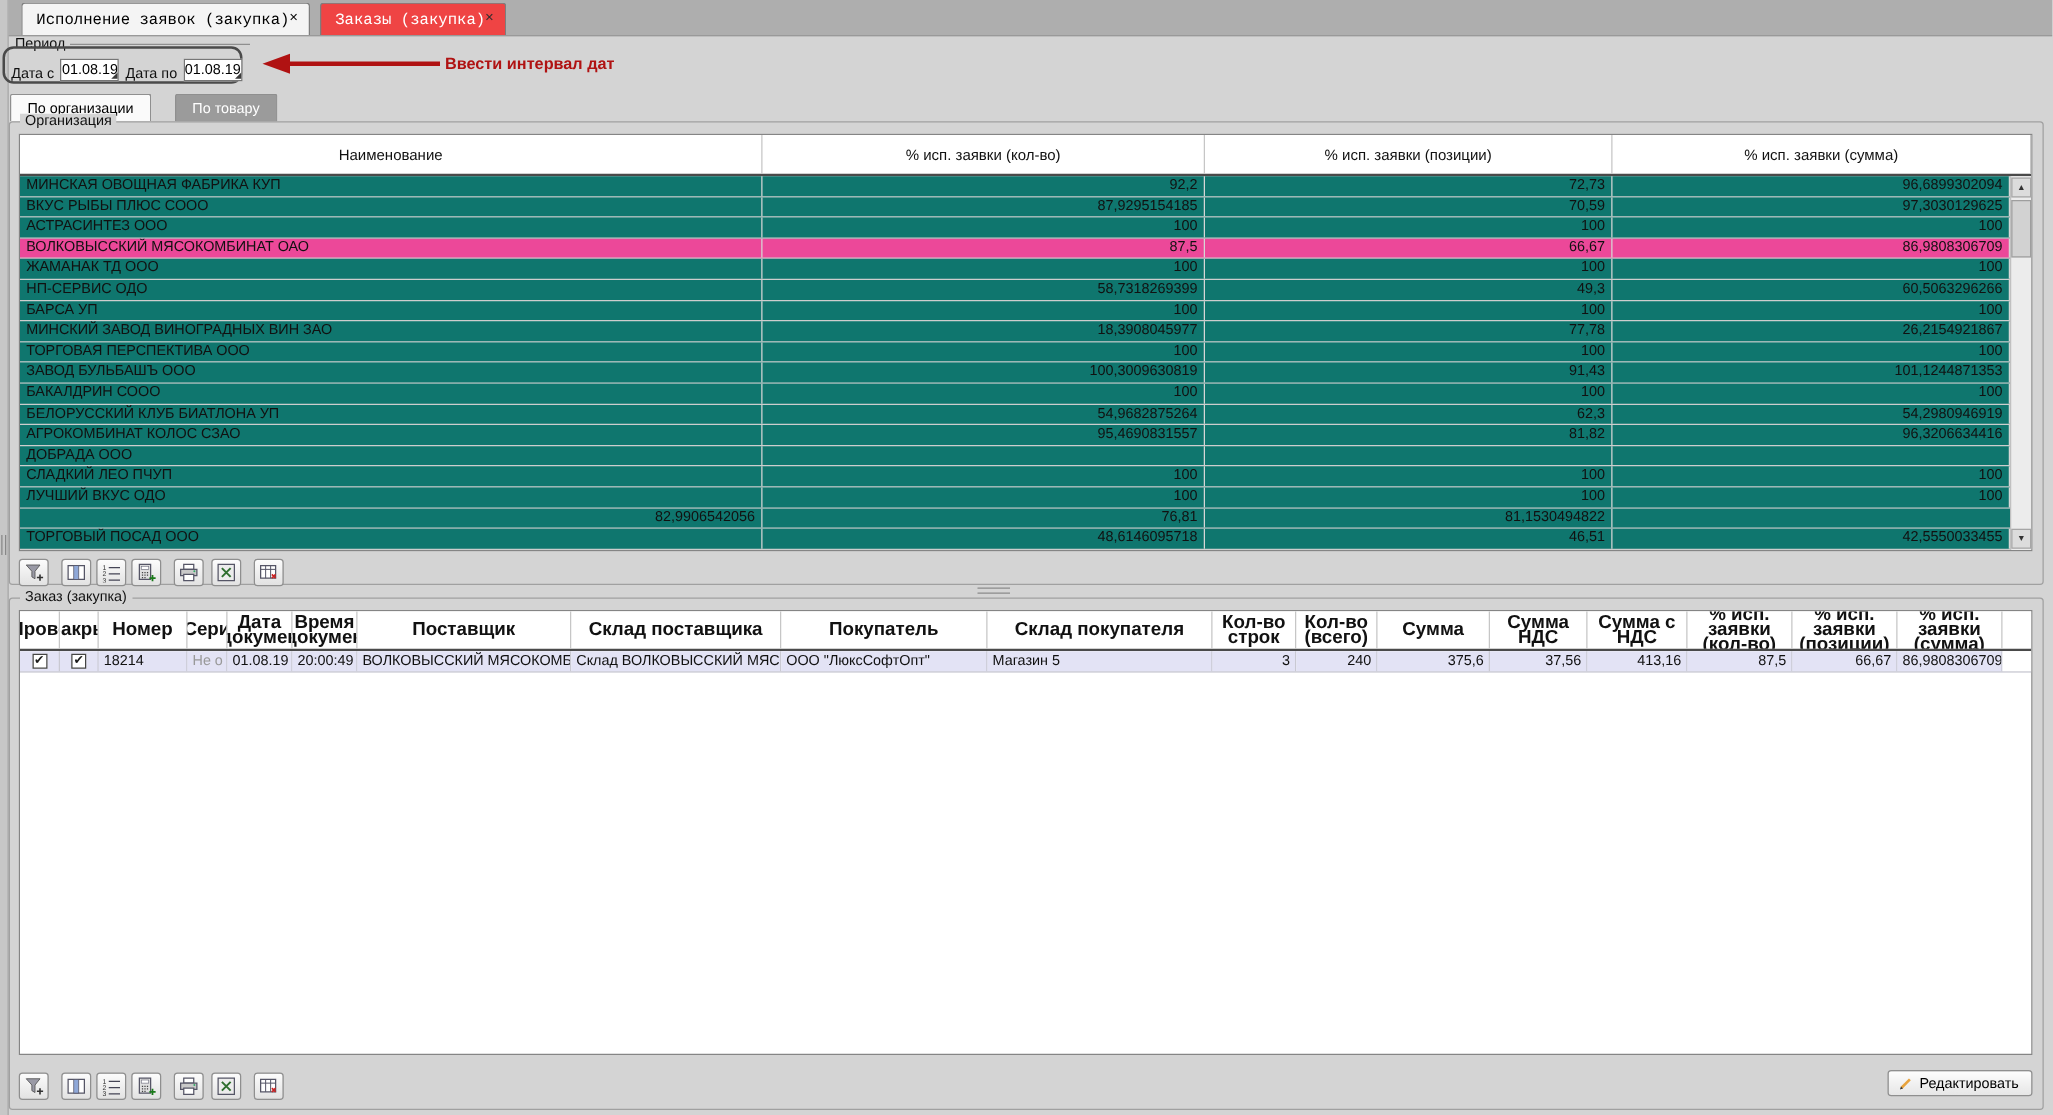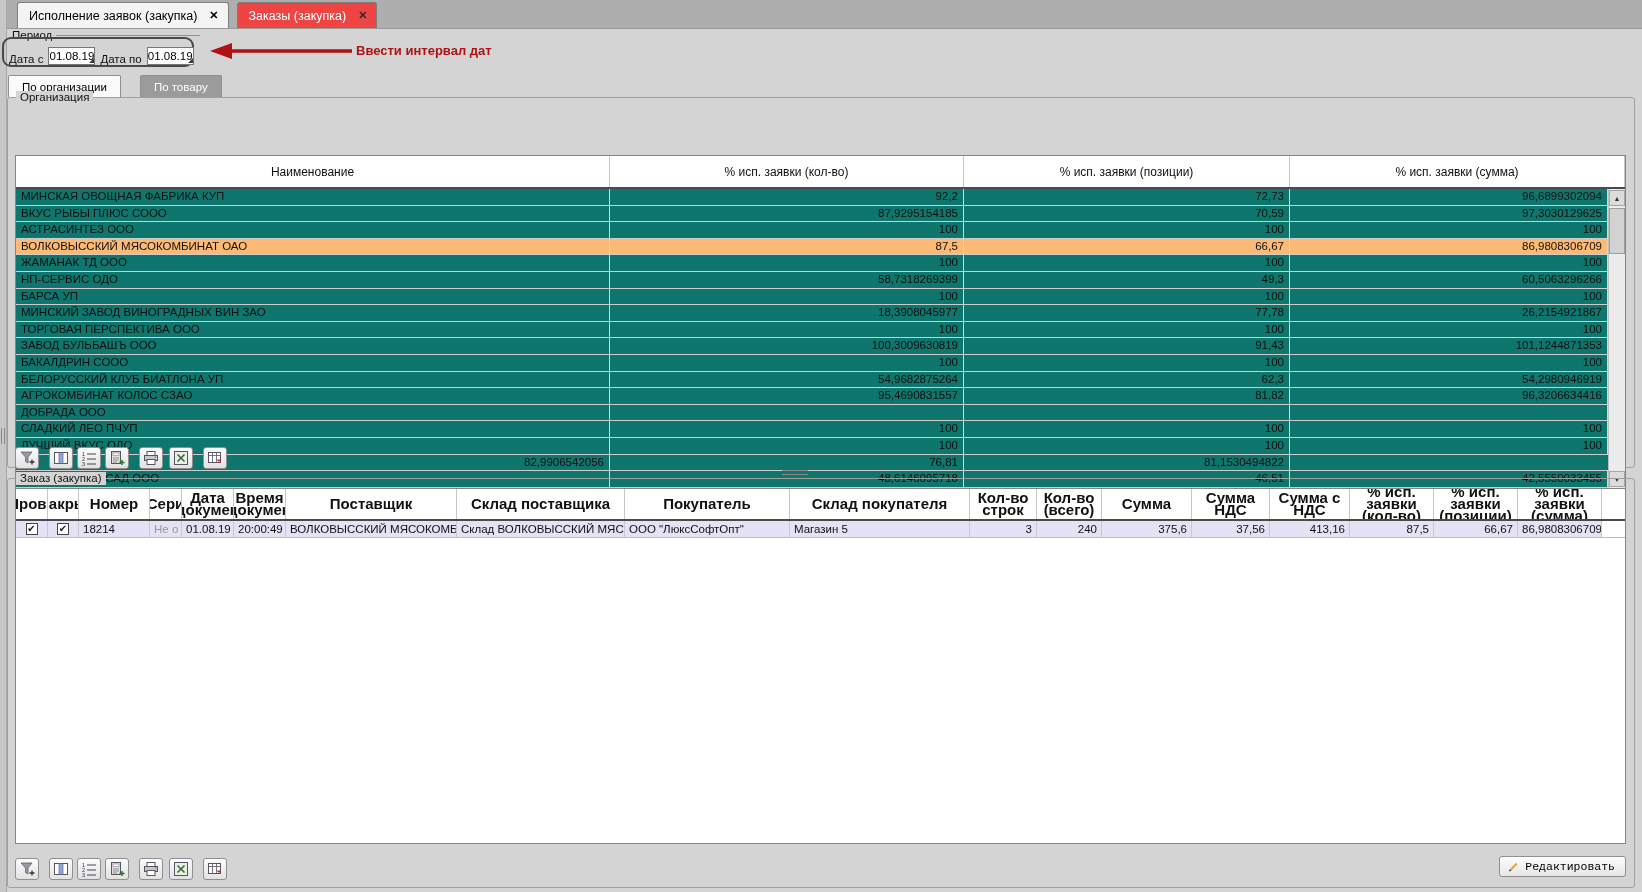--- a/index.html
+++ b/index.html
@@ -5,21 +5,21 @@
   * { box-sizing: border-box; margin: 0; padding: 0; }
   body { background:#d4d4d4; font-family:"Liberation Sans", sans-serif; }
   #app { position:relative; width:1642px; height:892px; background:#d4d4d4; overflow:hidden; color:#111; }
 
   
   .left-gutter { position:absolute; left:0; top:0; width:7px; height:892px; background:#c7c7c7; border-right:1px solid #a8a8a8; }
   .left-grip { position:absolute; left:1px; top:428px; width:4px; height:16px; border-left:1px solid #888; border-right:1px solid #888; }
 
   
   .tabband { position:absolute; left:7px; top:0; width:1635px; height:29px; background:#aeaeae; border-bottom:1px solid #999; display:flex; align-items:flex-end; padding-left:10px; gap:8px; }
-  .tab { height:26px; display:flex; align-items:center; gap:12px; padding:0 9px 0 11px; font-size:12.5px; border:1px solid #7d7d7d; border-bottom:none; border-radius:3px 3px 0 0; white-space:nowrap; }
+  .tab { height:26px; display:flex; align-items:center; gap:0; padding:0 9px 0 11px; font-size:12.5px; border:1px solid #7d7d7d; border-bottom:none; border-radius:3px 3px 0 0; white-space:nowrap;font-family:Liberation Mono, monospace; }
   .tab.active { background:#f4f4f4; color:#000; }
   .tab.inactive { background:#ef4444; color:#fff; }
   .tabclose { font-size:11px; font-weight:bold; line-height:1; }
   .tab.inactive .tabclose { color:#2e2e2e; }
 
   
   .period-legend { position:absolute; left:12px; top:29px; width:188px; display:flex; align-items:center; font-size:11.5px; }
   .period-legend .hline { flex:1; height:1px; background:#8f8f8f; margin-left:4px; }
   .period-box { position:absolute; left:2px; top:37px; width:192px; height:30px; border:2px solid #4a4a4a; border-radius:9px; display:flex; align-items:flex-end; padding:0 5px; gap:5px; }
   .datelabel { font-size:11.5px; white-space:nowrap; }
@@ -36,34 +36,34 @@
   .vtab.active { background:#fafafa; color:#000; }
   .vtab.inactive { background:#9b9b9b; color:#fff; }
 
   
   .fieldset { position:absolute; border:1px solid #a0a0a0; border-radius:3px; }
   .flegend { position:absolute; top:-7px; left:8px; background:#d4d4d4; padding:0 4px; font-size:11.5px; line-height:13px; }
   #org-fieldset { left:7px; top:97px; width:1628px; height:371px; }
   #order-fieldset { left:7px; top:478px; width:1628px; height:410px; }
 
   .tablebox { position:absolute; background:#fff; border:1px solid #858585; overflow:hidden; }
-  #org-tablebox { left:7px; top:9px; width:1611px; height:334px;margin-top:48px; }
+  #org-tablebox { left:7px; top:9px; width:1611px; height:334px; }
   #order-tablebox { left:7px; top:9px; width:1611px; height:356px; }
 
   .thead { display:grid; border-bottom:2px solid #4a4a4a; background:#fff; }
   #org-thead { height:33px; }
   #order-thead { height:32px; }
   .hcell { display:flex; align-items:center; justify-content:center; text-align:center; border-right:1px solid #c6c6c6; overflow:hidden; padding:0 2px; }
   #org-thead .hcell { font-size:12px; }
   #order-thead .hcell { font-size:15px; line-height:12px;font-weight:bold; }
   .hcell.filler { border-right:none; }
 
   .tbody { margin-right:17px; }
   .trow { display:grid; height:16.6px; border-bottom:1px solid #cdcdcd; background:#0f766e; }
-  .trow.selected { background:#fdba74; }
+  .trow.selected { background:#ec4899; }
   .tcell { font-size:11.5px; line-height:15px; padding:0 5px; border-right:1px solid #d6d6d6; overflow:hidden; white-space:nowrap; }
   .tcell.right { text-align:right; }
 
   .orowline { display:grid; height:17px; border-bottom:1px solid #bcbcc8; background:#fff; }
   .ocell { font-size:11.5px; line-height:16px; padding:0 4px; border-right:1px solid #c9c9d2; overflow:hidden; white-space:nowrap; background:#e3e3f5; }
   .ocell.right { text-align:right; }
   .ocell.center { text-align:center; }
   .ocell.muted { color:#999; }
   .ocell.filler { background:#fff; border-right:none; }
   .ocell.checkcell { display:flex; align-items:center; justify-content:center; }
@@ -75,21 +75,21 @@
   .sbtn.top { top:1px; } .sbtn.bottom { bottom:1px; }
   .sthumb { position:absolute; left:0; top:19px; width:16px; height:46px; background:#d2d2d2; border:1px solid #9e9e9e; }
 
   
   .toolbar { position:absolute; display:flex; align-items:center; }
   #org-toolbar { left:7px; top:348px; height:23px; }
   #order-toolbar { left:7px; top:378px; height:23px; }
   .tbtn { width:24px; height:22px; border:1px solid #8f8f8f; border-radius:3px; background:linear-gradient(#fcfcfc,#e2e2e2); display:flex; align-items:center; justify-content:center; padding:0; }
   .tbtn svg { width:16px; height:16px; display:block; }
 
-  .editbtn { position:absolute; right:8px; top:377px; height:21px; padding:0 10px 0 7px; display:flex; align-items:center; gap:5px; border:1px solid #8f8f8f; border-radius:3px; background:linear-gradient(#fdfdfd,#e6e6e6); font-size:11.5px; font-family:Liberation Mono, monospace; }
+  .editbtn { position:absolute; right:8px; top:377px; height:21px; padding:0 10px 0 7px; display:flex; align-items:center; gap:5px; border:1px solid #8f8f8f; border-radius:3px; background:linear-gradient(#fdfdfd,#e6e6e6); font-size:11.5px; font-family:Liberation Sans, sans-serif; }
   .editbtn svg { width:13px; height:13px; }
 
   .splitter-grip { position:absolute; left:782px; top:470px; width:26px; height:5px; border-top:1px solid #8a8a8a; border-bottom:1px solid #8a8a8a; }
 </style>
 </head>
 <body>
 
 <div id="app">
 
   <div class="left-gutter">

